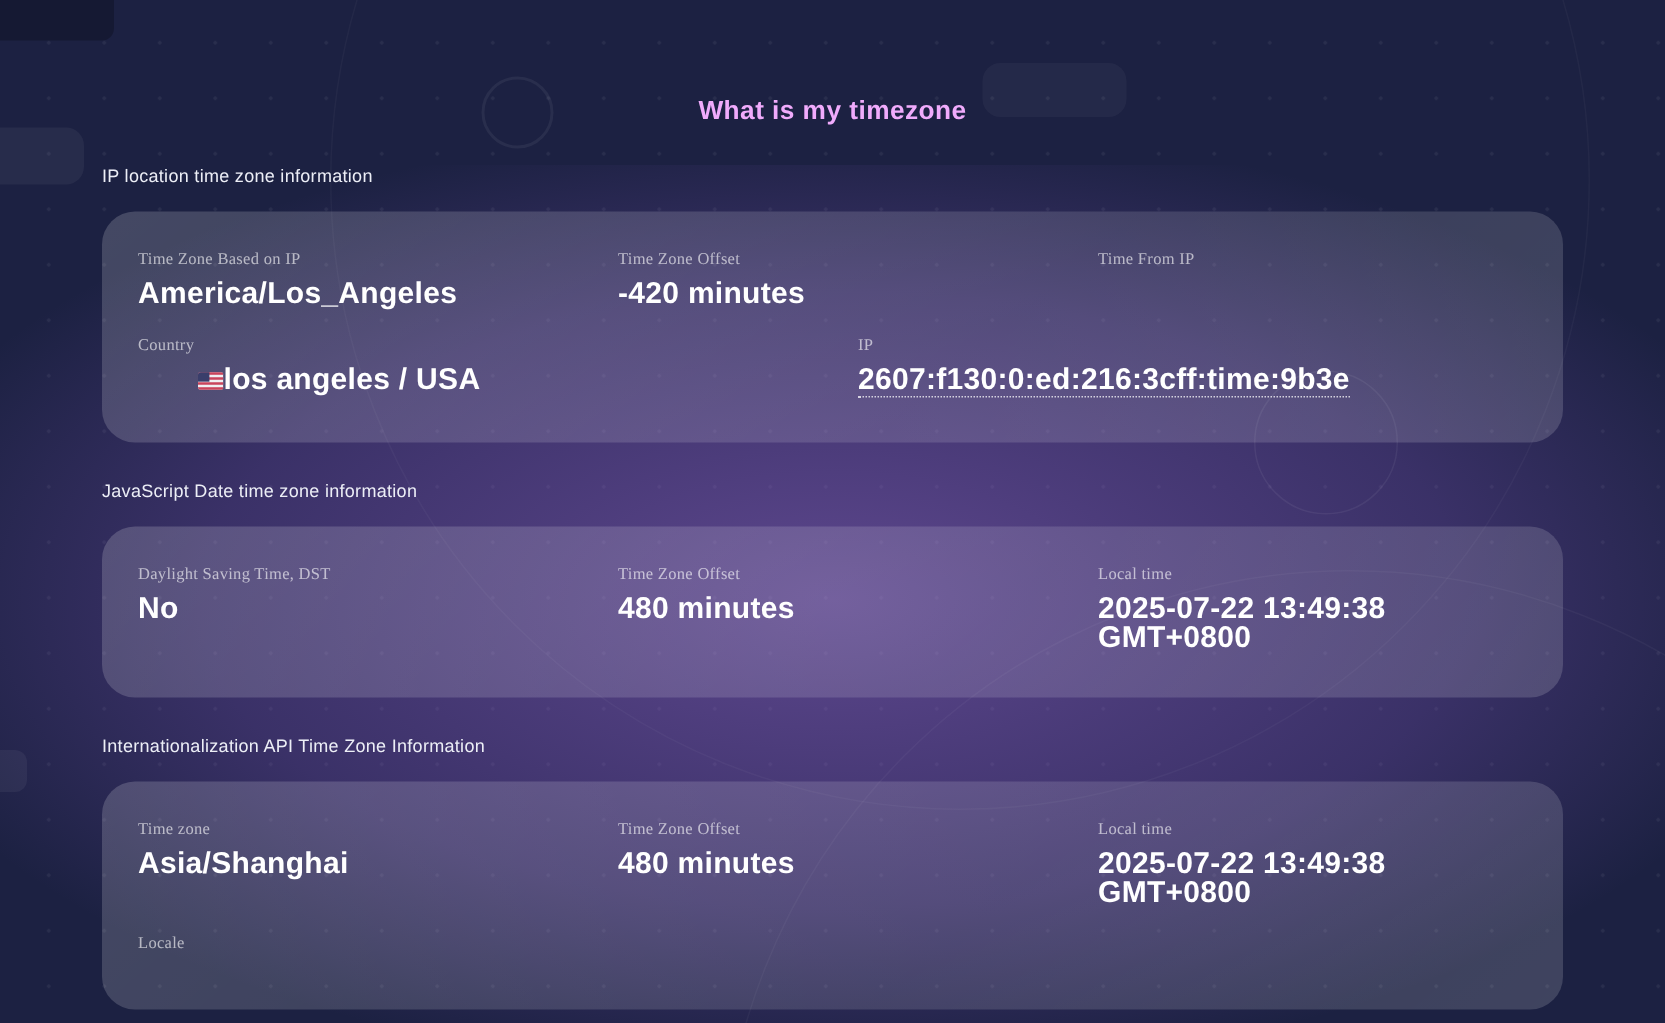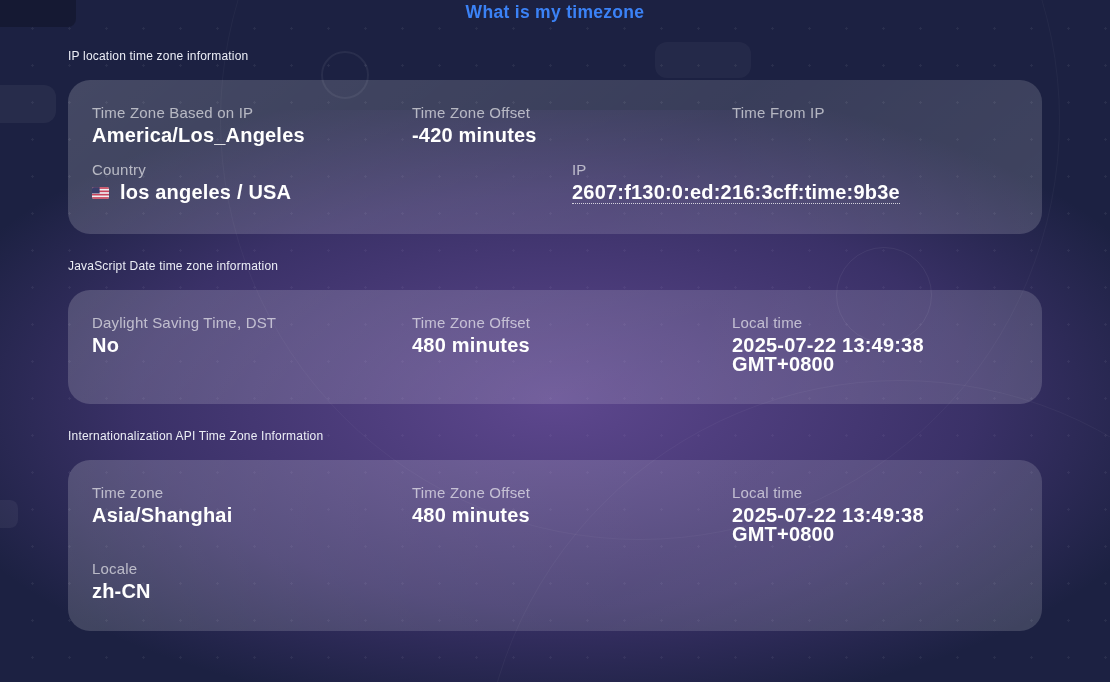--- a/index.html
+++ b/index.html
@@ -34,25 +34,26 @@
   .circle.c { left:220px; top:-300px; width:840px; height:840px; border-width:1px; border-color:rgba(255,255,255,0.035); }
   .circle.d { left:480px; top:380px; width:840px; height:840px; border-width:1px; border-color:rgba(255,255,255,0.04); }
   .ghost { position:absolute; background:rgba(255,255,255,0.05); border-radius:12px; }
   .ghost.g1 { left:-22px; top:85px;  width:78px; height:38px; }
   .ghost.g2 { left:655px; top:42px;  width:96px; height:36px; background:rgba(255,255,255,0.04); }
   .ghost.g3 { left:-10px; top:500px; width:28px; height:28px; border-radius:8px; }
   .ghost.g4 { left:0; top:0; width:76px; height:27px; border-radius:0 0 8px 0; background:rgba(0,0,0,0.22); }
 
   .title {
     position:relative;
+    padding-top:61px;
     text-align:center;
     font-size:17.5px;
     font-weight:700;
     letter-spacing:.3px;
-    color:#3b82f6;
+    color:#f0abfc;
     line-height:24px;
   }
   .content { position:relative; margin:0 68px; }
   .section-heading {
     margin-top:24px;
     font-size:12px;
     font-weight:400;
     line-height:16px;
     color:#eceef6;
     letter-spacing:.2px;
@@ -62,34 +63,35 @@
     border-radius:22px;
     background:linear-gradient(140deg, rgba(255,255,255,0.175) 0%, rgba(255,255,255,0.13) 60%, rgba(255,255,255,0.155) 100%);
     padding:26px 24px 30px 24px;
   }
   .card .row { display:grid; }
   .row + .row { margin-top:18px; }
   .row-3 { grid-template-columns:320px 320px 1fr; }
   .row-2 { grid-template-columns:480px 1fr; }
   .row-1 { grid-template-columns:1fr; }
   .field .label {
-    font-size:15px;
+    font-size:11px;
     line-height:13px;
     color:rgba(255,255,255,0.62);
     letter-spacing:.2px;
     margin-bottom:7px;
+    font-family:Liberation Serif, serif;
   }
   .field .value {
     font-size:20px;
     line-height:19px;
     font-weight:600;
     color:#ffffff;
     letter-spacing:.2px;
   }
-  .value-with-icon { display:flex; align-items:center; gap:11px; }
+  .value-with-icon { display:flex; align-items:center; gap:0;margin-left:40px; }
   .flag { display:inline-flex; border-radius:2px; overflow:hidden; flex:0 0 auto; }
   a.value {
     text-decoration:none;
     border-bottom:1px dotted rgba(255,255,255,0.75);
     padding-bottom:1px;
     display:inline-block;
     cursor:pointer;
   }
 </style>
 </head>
@@ -179,18 +181,17 @@
         <div class="value">480 minutes</div>
       </div>
       <div class="field">
         <div class="label">Local time</div>
         <div class="value">2025-07-22 13:49:38 GMT+0800</div>
       </div>
     </div>
     <div class="row row-1">
       <div class="field">
         <div class="label">Locale</div>
-        <div class="value">zh-CN</div>
       </div>
     </div>
   </div>
 
 </div>
 
 </body></html>

